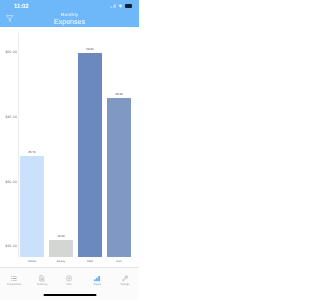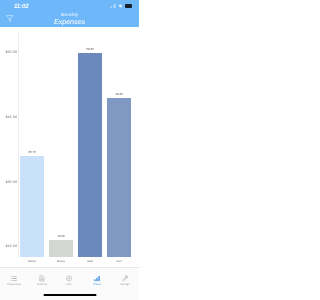--- a/index.html
+++ b/index.html
@@ -3,21 +3,21 @@
 <meta charset="utf-8">
 <style>
   * { margin:0; padding:0; box-sizing:border-box; }
   html, body { width:139px; height:300px; overflow:hidden; }
   body {
     font-family: "Liberation Sans", sans-serif;
     background:#ffffff;
     -webkit-font-smoothing: antialiased;
     text-rendering: geometricPrecision;
   }
-  .phone { position:relative; width:139px; height:300px; background:#fff;font-style:italic; }
+  .phone { position:relative; width:139px; height:300px; background:#fff; }
 
   
   .header { position:absolute; left:0; top:0; width:139px; height:27px; background:#6EB8FA; }
   .statusbar { position:absolute; left:0; top:0; width:139px; height:11px; }
   .clock { position:absolute; left:14px; top:2.7px; font-size:6.1px; font-weight:bold; color:#fff; letter-spacing:-0.15px; }
   .sb-right { position:absolute; left:109.7px; top:3.2px; display:flex; align-items:flex-end; gap:2.2px; height:5.2px; }
   .signal { display:flex; align-items:flex-end; gap:0.55px; height:4.4px; opacity:.55; }
   .signal i { display:block; width:1.05px; background:#cfe7fd; }
   .signal i:nth-child(1){ height:1.7px; }
   .signal i:nth-child(2){ height:2.6px; }

